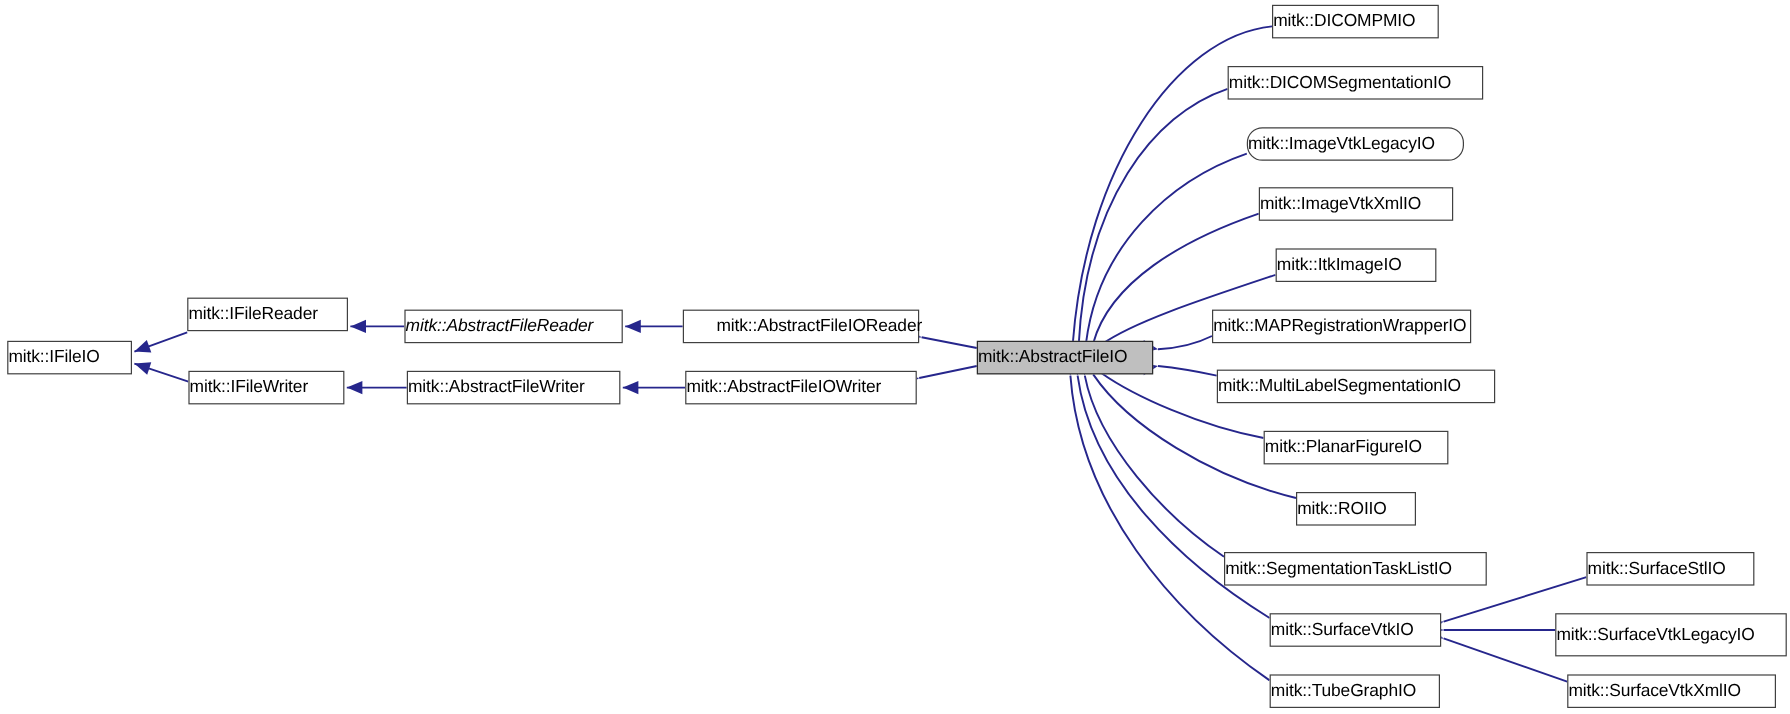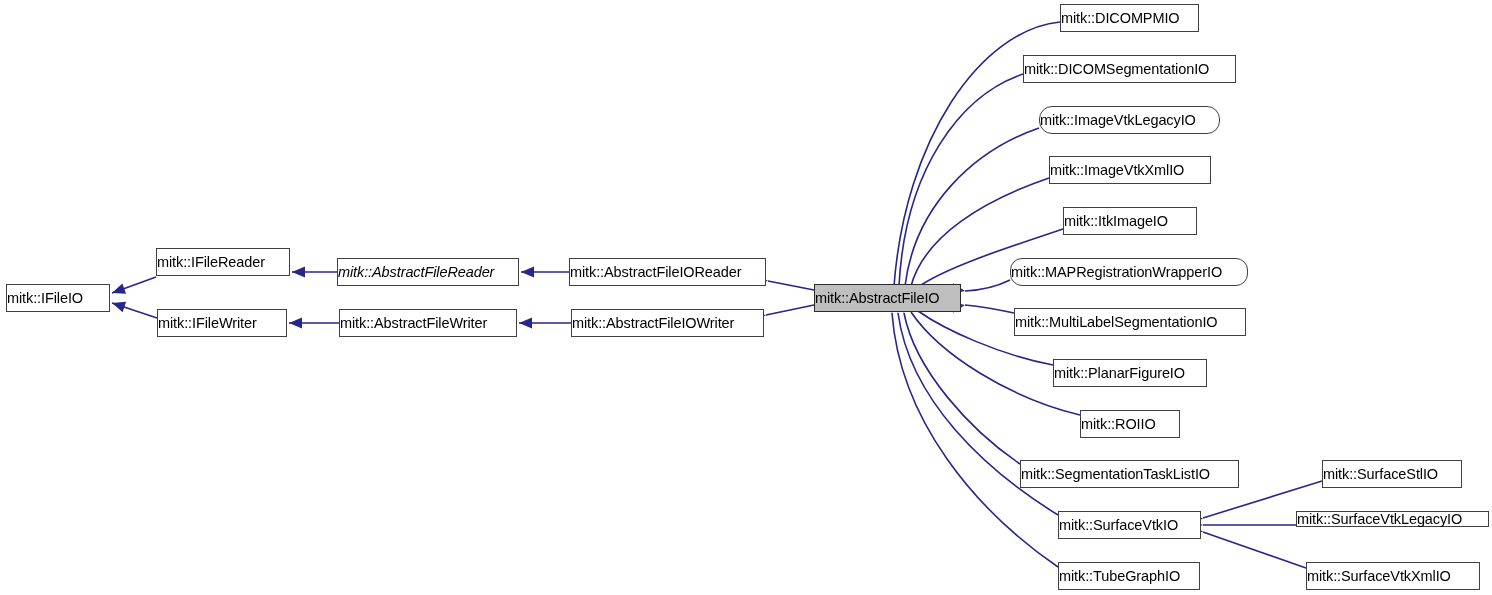--- a/index.html
+++ b/index.html
@@ -106,21 +106,21 @@
       </div>
       <div class="node" style="left: 157px; top: 309px; width: 130px; height: 28px;">
         <span class="node-label">mitk::IFileWriter</span>
       </div>
       <div class="node" style="left: 337px; top: 258px; width: 182px; height: 28px; font-style: italic;">
         <span class="node-label">mitk::AbstractFileReader</span>
       </div>
       <div class="node" style="left: 339px; top: 309px; width: 178px; height: 28px;">
         <span class="node-label">mitk::AbstractFileWriter</span>
       </div>
-      <div class="node" style="left: 569px; top: 258px; width: 197px; height: 28px;">
+      <div class="node" style="left: 569px; top: 258px; width: 197px; height: 28px; padding-left: 27px;">
         <span class="node-label">mitk::AbstractFileIOReader</span>
       </div>
       <div class="node" style="left: 571px; top: 309px; width: 193px; height: 28px;">
         <span class="node-label">mitk::AbstractFileIOWriter</span>
       </div>
       <div class="node highlight" style="left: 814px; top: 284px; width: 147px; height: 28px;">
         <span class="node-label">mitk::AbstractFileIO</span>
       </div>
       <div class="node" style="left: 1060px; top: 4px; width: 139px; height: 28px;">
         <span class="node-label">mitk::DICOMPMIO</span>
@@ -130,21 +130,21 @@
       </div>
       <div class="node" style="left: 1039px; top: 106px; width: 181px; height: 28px; border-radius: 13px;">
         <span class="node-label">mitk::ImageVtkLegacyIO</span>
       </div>
       <div class="node" style="left: 1049px; top: 156px; width: 162px; height: 28px;">
         <span class="node-label">mitk::ImageVtkXmlIO</span>
       </div>
       <div class="node" style="left: 1063px; top: 207px; width: 134px; height: 28px;">
         <span class="node-label">mitk::ItkImageIO</span>
       </div>
-      <div class="node" style="left: 1010px; top: 258px; width: 238px; height: 28px; border-radius: 12px;">
+      <div class="node" style="left: 1010px; top: 258px; width: 216px; height: 28px;">
         <span class="node-label">mitk::MAPRegistrationWrapperIO</span>
       </div>
       <div class="node" style="left: 1014px; top: 308px; width: 232px; height: 28px;">
         <span class="node-label">mitk::MultiLabelSegmentationIO</span>
       </div>
       <div class="node" style="left: 1053px; top: 359px; width: 154px; height: 28px;">
         <span class="node-label">mitk::PlanarFigureIO</span>
       </div>
       <div class="node" style="left: 1080px; top: 410px; width: 100px; height: 28px;">
         <span class="node-label">mitk::ROIIO</span>
@@ -154,20 +154,20 @@
       </div>
       <div class="node" style="left: 1058px; top: 511px; width: 143px; height: 28px;">
         <span class="node-label">mitk::SurfaceVtkIO</span>
       </div>
       <div class="node" style="left: 1058px; top: 562px; width: 142px; height: 28px;">
         <span class="node-label">mitk::TubeGraphIO</span>
       </div>
       <div class="node" style="left: 1322px; top: 460px; width: 140px; height: 28px;">
         <span class="node-label">mitk::SurfaceStlIO</span>
       </div>
-      <div class="node" style="left: 1296px; top: 511px; width: 193px; height: 16px;">
+      <div class="node" style="left: 1296px; top: 511px; width: 193px; height: 36px;">
         <span class="node-label">mitk::SurfaceVtkLegacyIO</span>
       </div>
       <div class="node" style="left: 1306px; top: 562px; width: 174px; height: 28px;">
         <span class="node-label">mitk::SurfaceVtkXmlIO</span>
       </div>
     </div>
 </div>
 
 </body></html>

